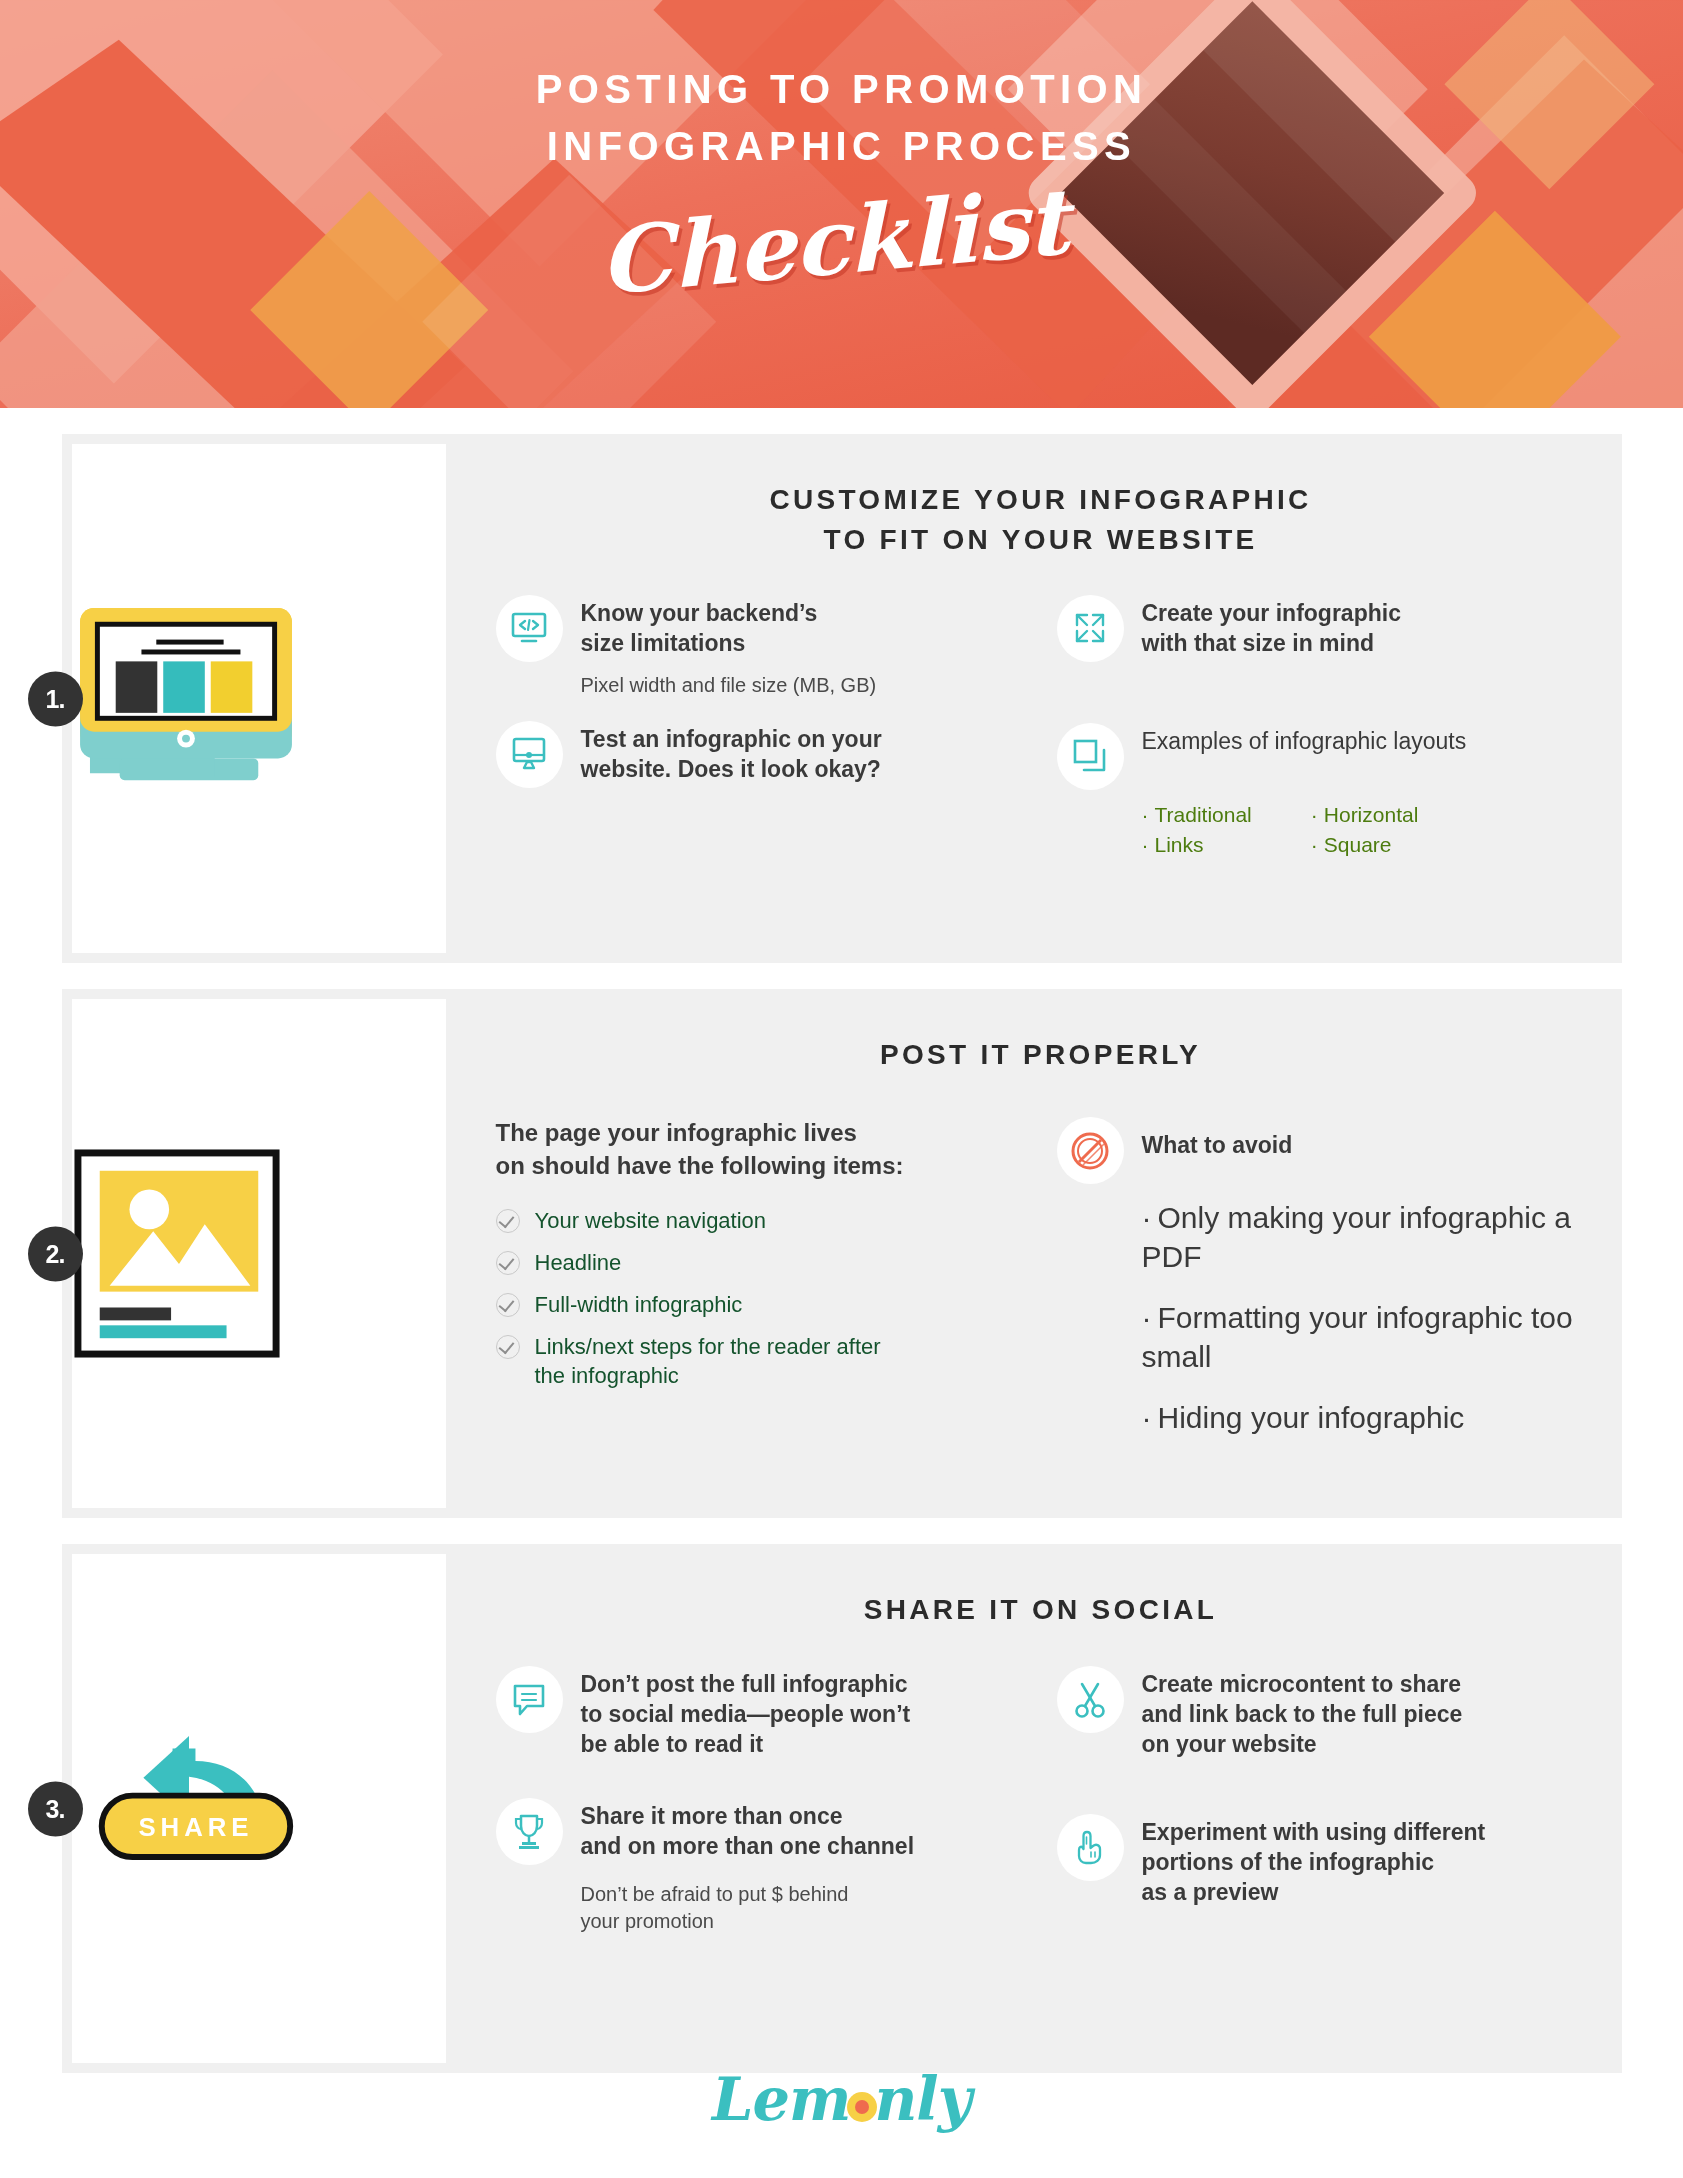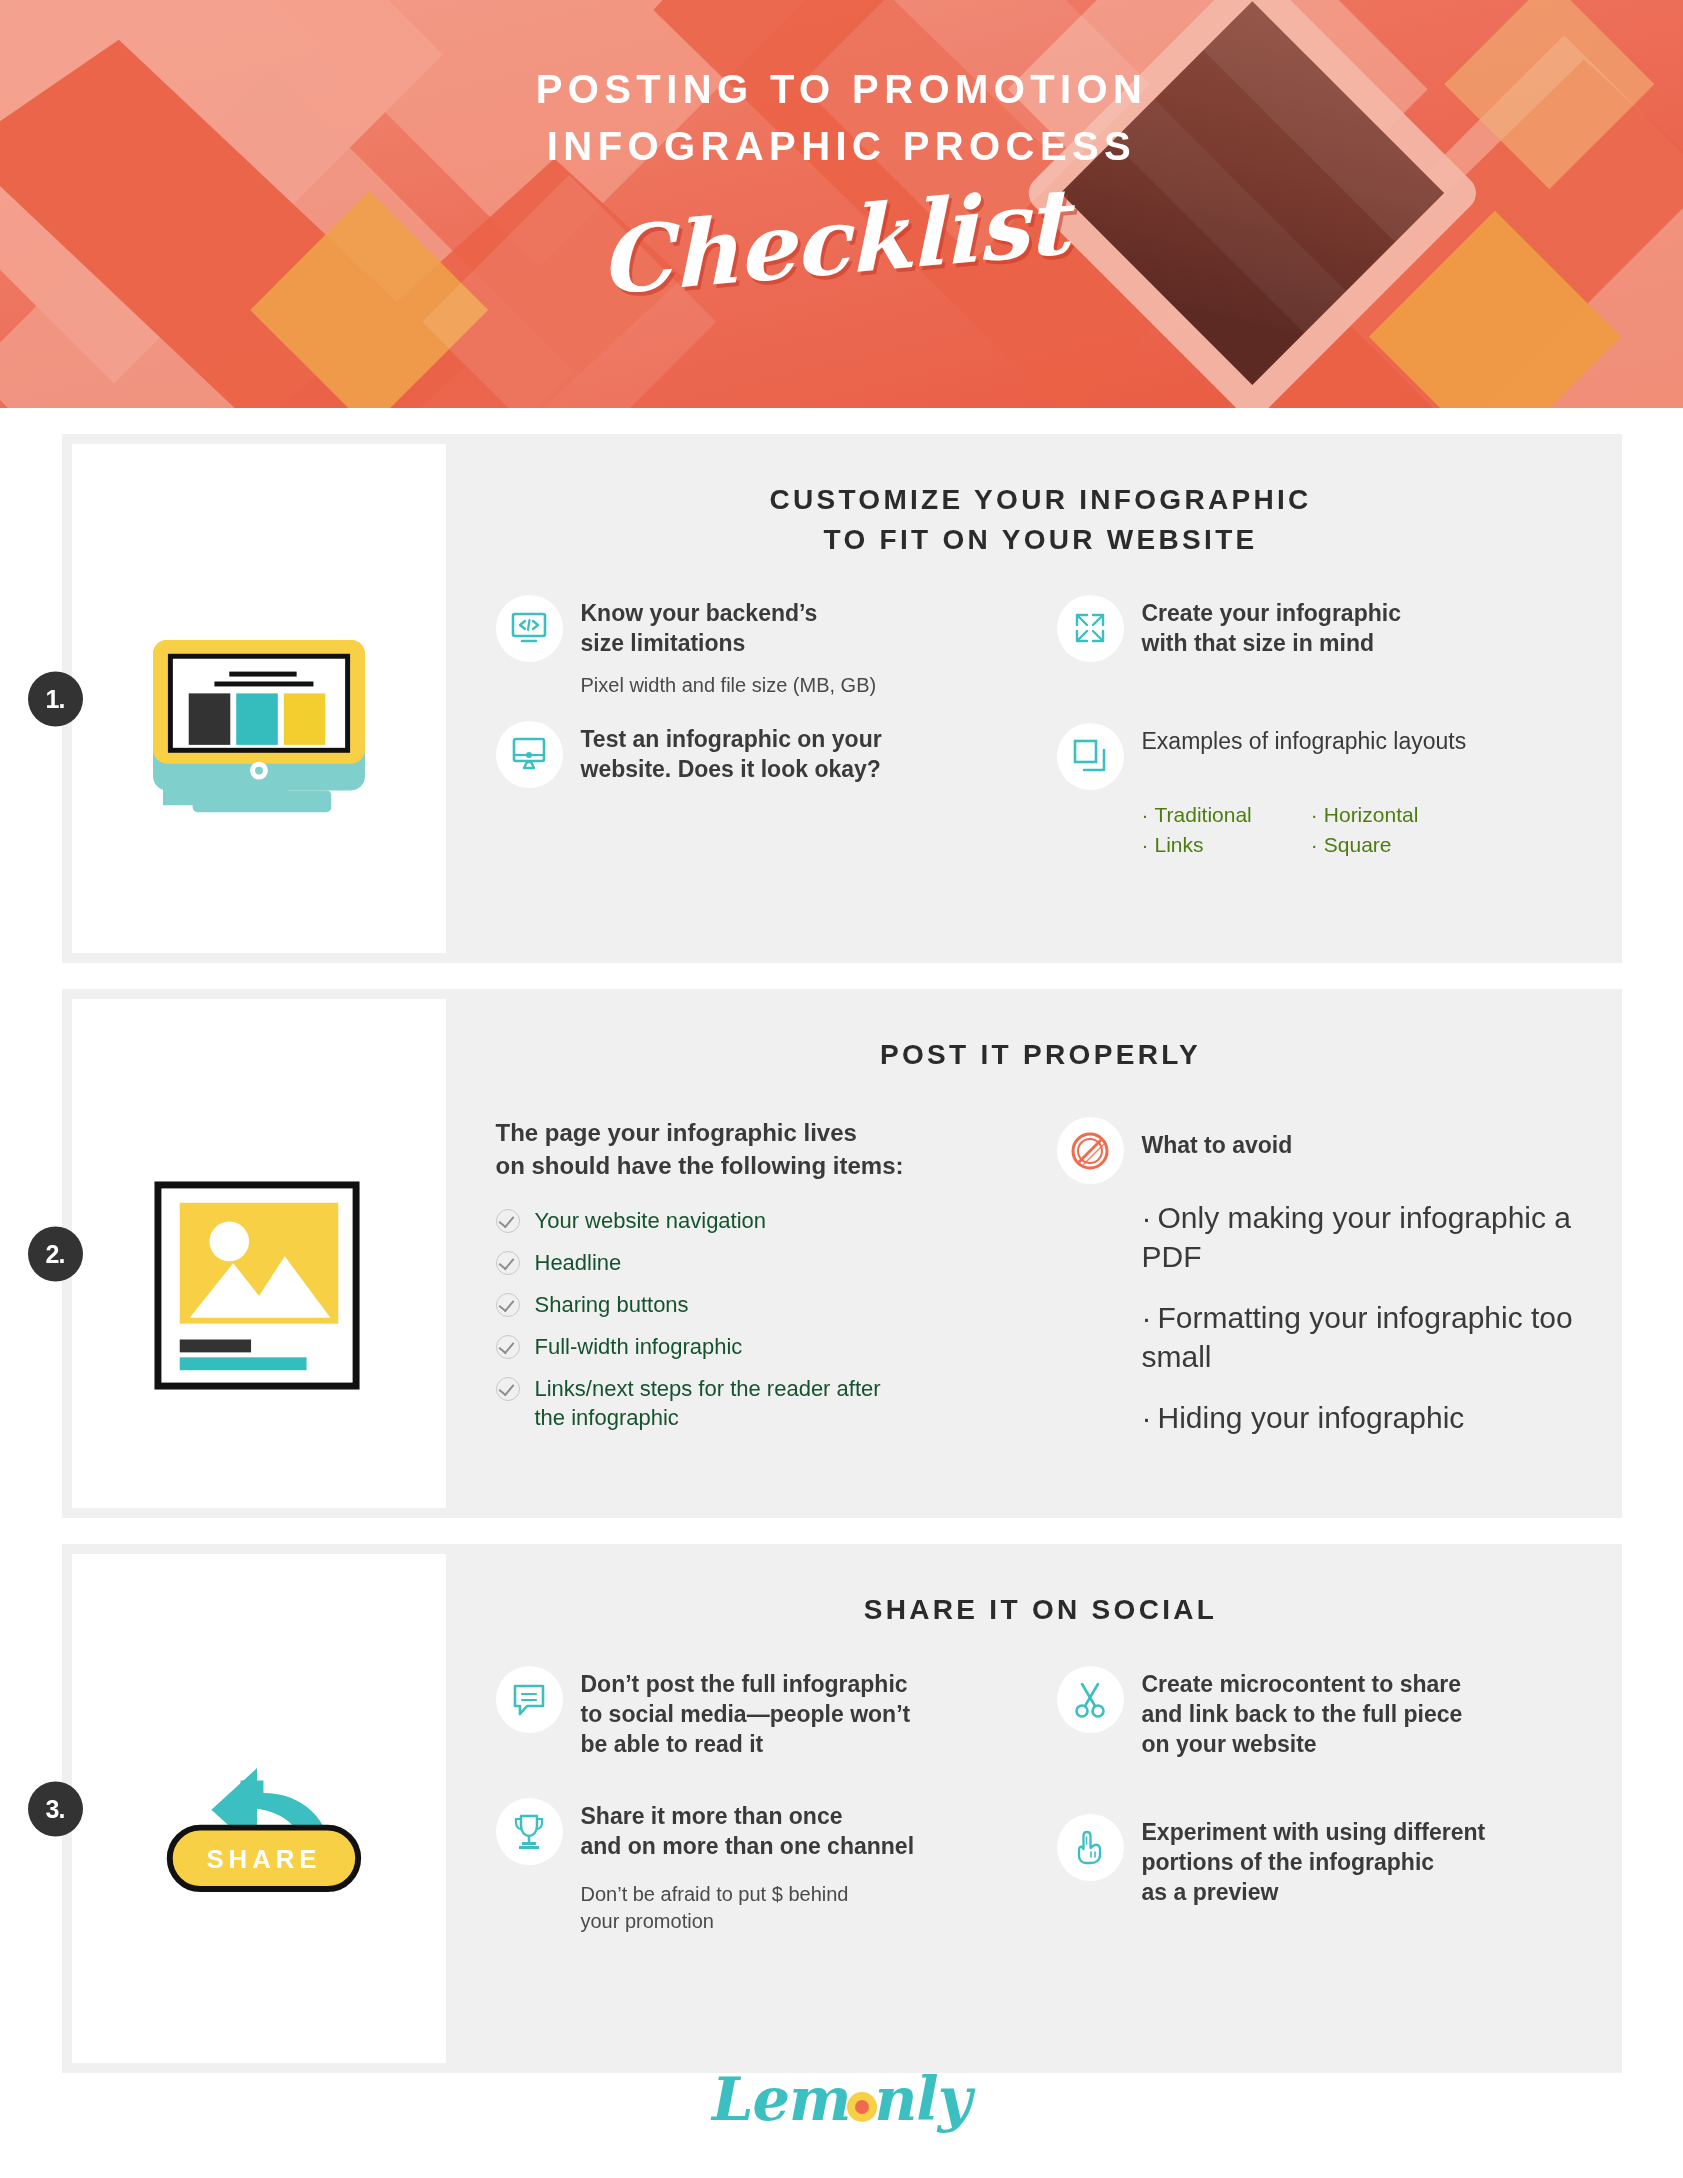--- a/index.html
+++ b/index.html
@@ -76,21 +76,21 @@
     width:55px;height:55px;border-radius:50%;
     background:#333333;
     color:#ffffff;
     font-size:25px;font-weight:bold;
     display:flex;align-items:center;justify-content:center;
     z-index:10;
     letter-spacing:-1px;
   }
   .illus-inner{
     position:absolute;left:0;top:0;width:100%;height:100%;
-    display:flex;align-items:center;justify-content:center;margin-top:32px;
+    display:flex;align-items:center;
   }
 
   .content{
     flex:1 1 auto;
     position:relative;
     padding:32px 36px 0 40px;
   }
   .sec-title{
     text-align:center;
     font-size:28px;
@@ -411,24 +411,20 @@
             <li>
                 <span class="chk"></span>
                 <span>Your website navigation</span>
               </li>
             <li>
                 <span class="chk"></span>
                 <span>Headline</span>
               </li>
             <li>
                 <span class="chk"></span>
-                <span>Sharing buttons</span>
-              </li>
-            <li>
-                <span class="chk"></span>
                 <span>Full-width infographic</span>
               </li>
             <li style="max-width:416px;">
                 <span class="chk"></span>
                 <span>Links/next steps for the reader after the infographic</span>
               </li>
           </ul>
         </div>
 
         <div class="col right">

